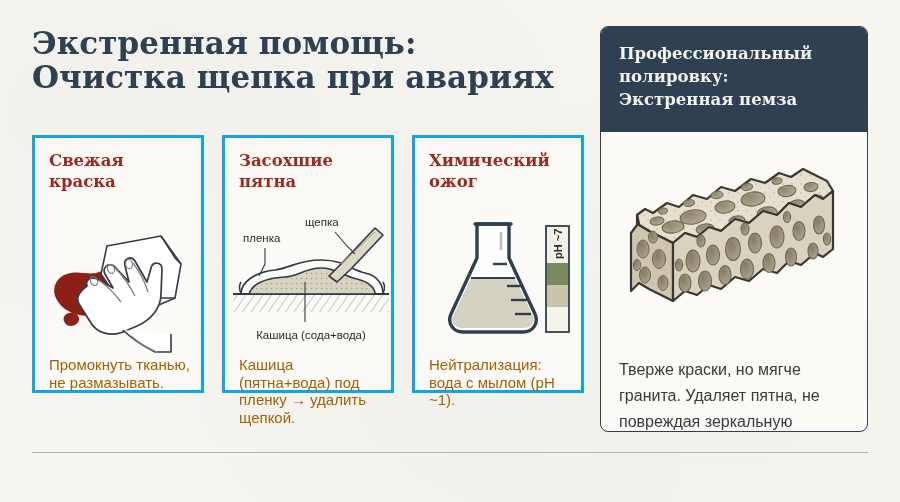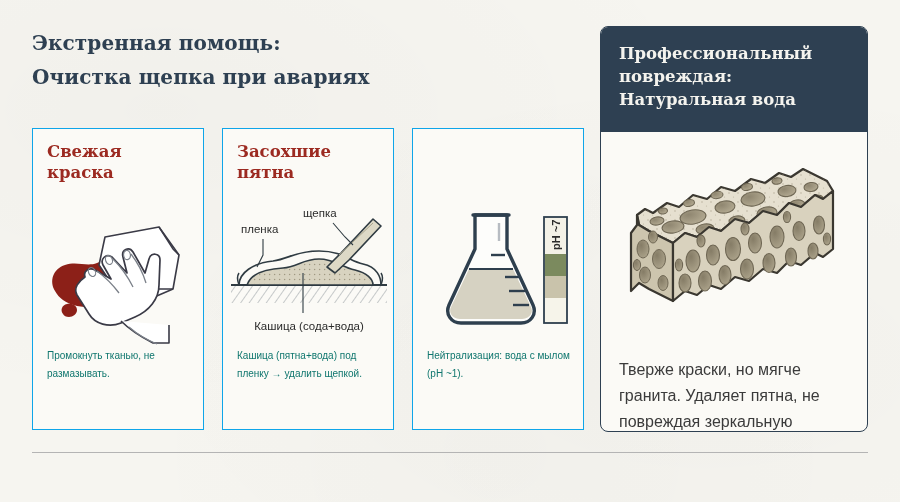--- a/index.html
+++ b/index.html
@@ -20,54 +20,54 @@
       radial-gradient(ellipse at 55% 90%, rgba(0,0,0,0.012) 0%, rgba(0,0,0,0) 55%);
     pointer-events:none;
   }
   .stage{position:absolute;inset:0;}
 
   
   .title{
     position:absolute;left:32px;top:26px;width:540px;
     font-family:"DejaVu Serif", serif;
     font-weight:700;
-    font-size:20px;
+    font-size:31px;
     line-height:34px;
     color:#2e4052;
     letter-spacing:0.1px;
   }
   .title .l2{display:block;}
 
   
   .cards{position:absolute;left:32px;top:128px;width:556px;height:304px;}
   .card{
-    position:absolute;top:0;width:172px;height:302px;
+    position:absolute;top:7px;width:172px;height:258px;
     background:#fbfaf6;
-    border:1px solid #0ea5e9;
+    border:3px solid #0ea5e9;
     box-sizing:border-box;
   }
   .card.c1{left:0;}
   .card.c2{left:190px;}
   .card.c3{left:380px;}
   .card-title{
     position:absolute;left:14px;top:12px;right:10px;
     font-family:"DejaVu Serif", serif;
     font-weight:700;
     font-size:16.5px;
     line-height:21px;
     color:#9c2a21;
   }
   .card-art{
     position:absolute;left:0;right:0;top:64px;height:170px;
   }
   .card-caption{
     position:absolute;left:14px;right:10px;top:218px;
-    font-size:10px;
+    font-size:15px;
     line-height:17.5px;
-    color:#0f766e;
+    color:#a16207;
   }
 
   
   .panel{
     position:absolute;left:600px;top:26px;width:268px;height:406px;
     box-sizing:border-box;
     border:1px solid #2e4052;
     border-radius:8px;
     background:#fbfaf6;
     overflow:hidden;
@@ -190,20 +190,21 @@
 
           <path d="M80 80 L80 120" fill="none" stroke="#2f3b42" stroke-width="1.1"></path>
           <text x="86" y="137" text-anchor="middle" font-family="Liberation Sans, sans-serif" font-size="11.5" fill="#2b2b2b">Кашица (сода+вода)</text>
         </svg>
       </div>
 
       <div class="card-caption">Кашица (пятна+вода) под пленку → удалить щепкой.</div>
     </div>
 
     <div class="card c3">
+      <div class="card-title">Химический ожог</div>
 
       <div class="card-art">
         <svg viewBox="0 0 172 170" width="172" height="170" aria-hidden="true">
 
           <path d="M62 22 L94 22 L94 56 L120 112 C124 121 118 130 108 130
                    L48 130 C38 130 32 121 36 112 L62 56 Z" fill="#fdfdfb" stroke="#2e3f4e" stroke-width="3.4" stroke-linejoin="round"></path>
 
           <path d="M56 76 L100 76 L118 114 C121 120 116 126 109 126
                    L47 126 C40 126 35 120 38 114 Z" fill="#d6d2c2"></path>
           <path d="M56 76 L100 76" stroke="#2e3f4e" stroke-width="2" fill="none"></path>
@@ -226,22 +227,22 @@
         </svg>
       </div>
 
       <div class="card-caption">Нейтрализация: вода с мылом (pH ~1).</div>
     </div>
   </div>
 
   <div class="panel">
     <div class="panel-head">
       <div class="panel-head-text">Профессиональный</div>
-      <div class="panel-head-text">повреждая:</div>
-      <div class="panel-head-text">Натуральная вода</div>
+      <div class="panel-head-text">полировку:</div>
+      <div class="panel-head-text">Экстренная пемза</div>
     </div>
 
     <div class="panel-art">
       <svg viewBox="0 0 268 200" width="268" height="200" aria-hidden="true">
         <defs>
           <radialGradient id="poreTop" cx="35%" cy="30%" r="75%">
             <stop offset="0%" stop-color="#8f8670"></stop>
             <stop offset="100%" stop-color="#b3aa92"></stop>
           </radialGradient>
           <radialGradient id="poreFront" cx="35%" cy="30%" r="75%">

